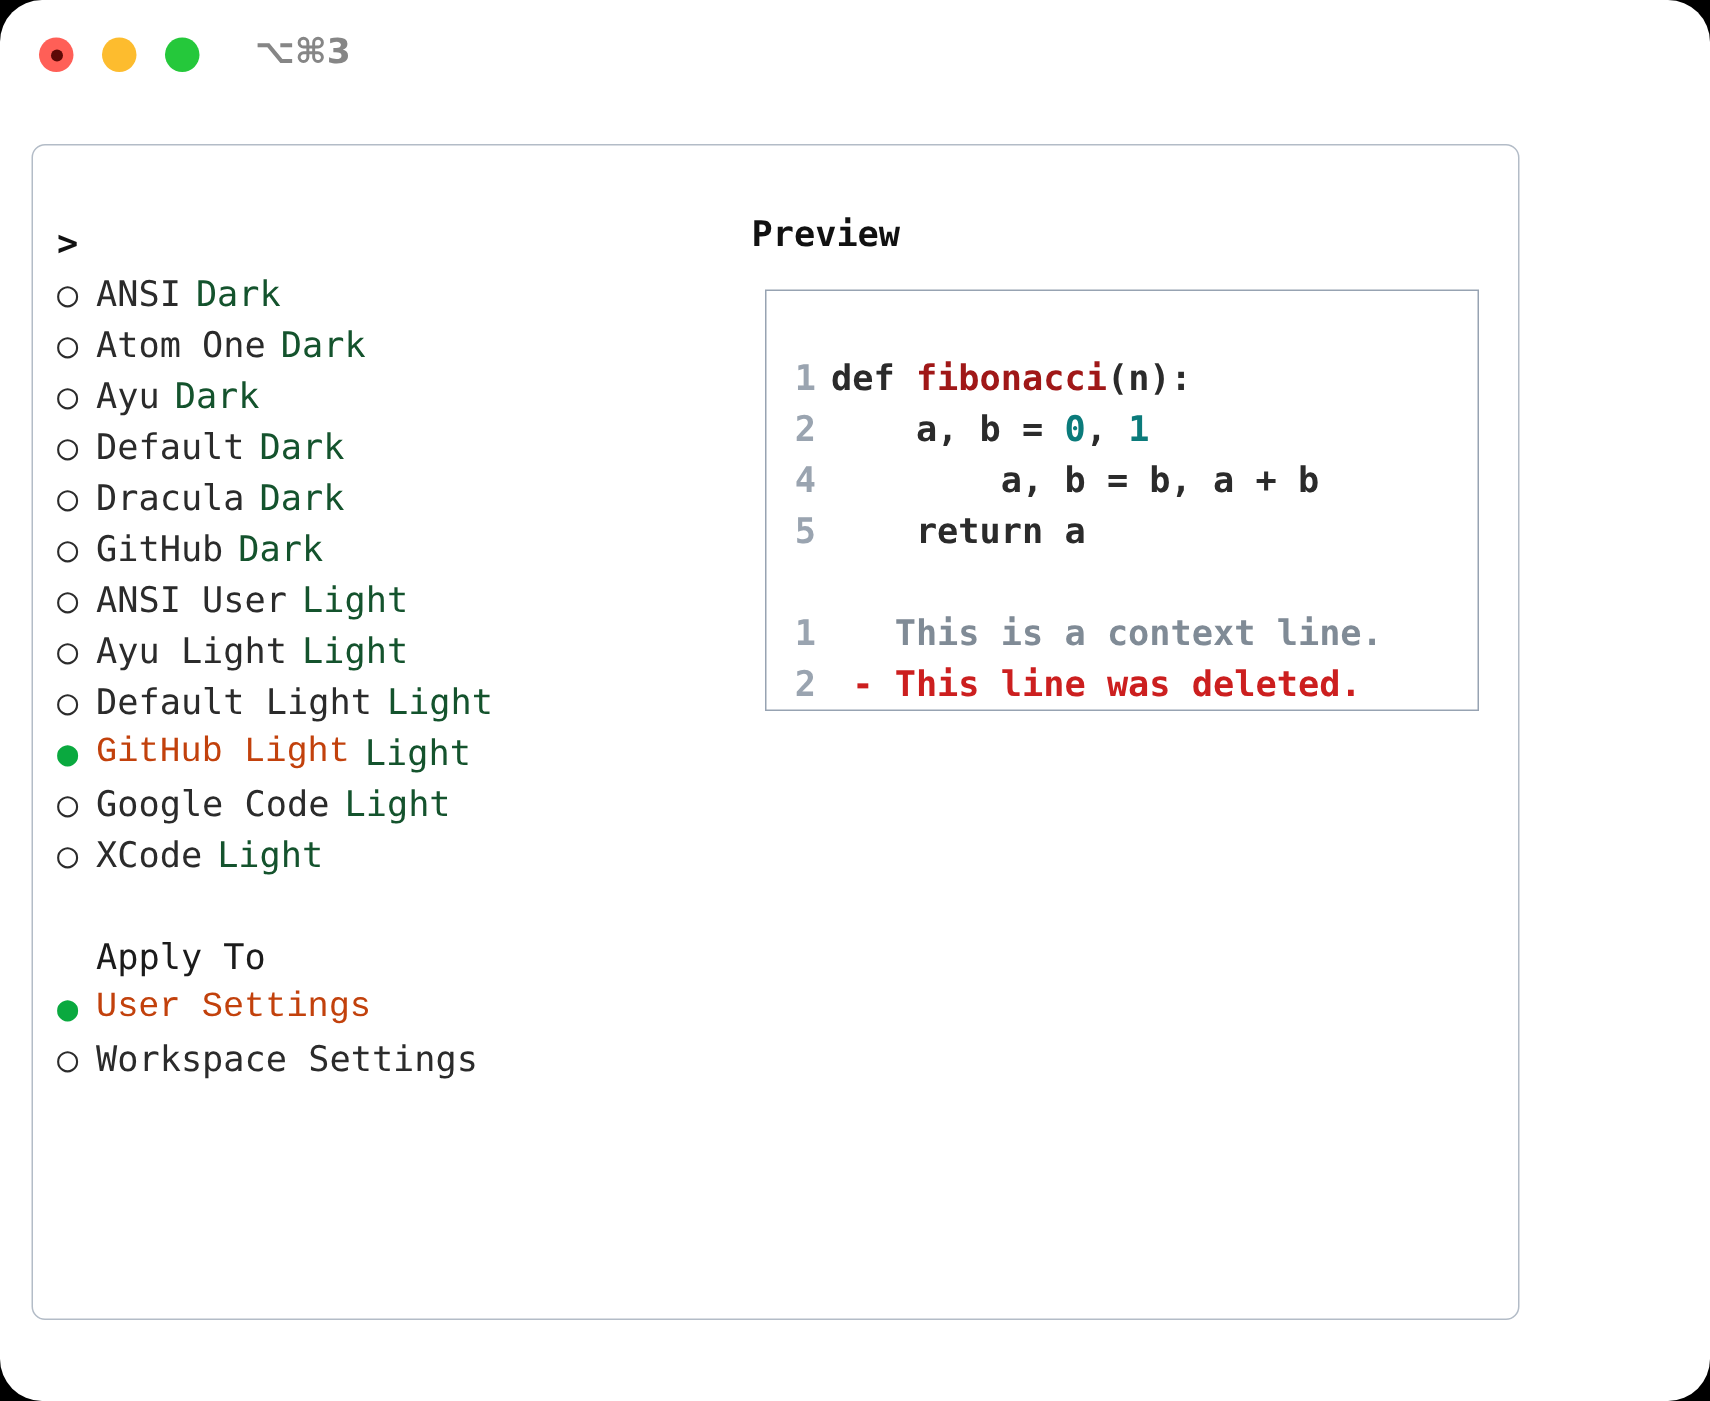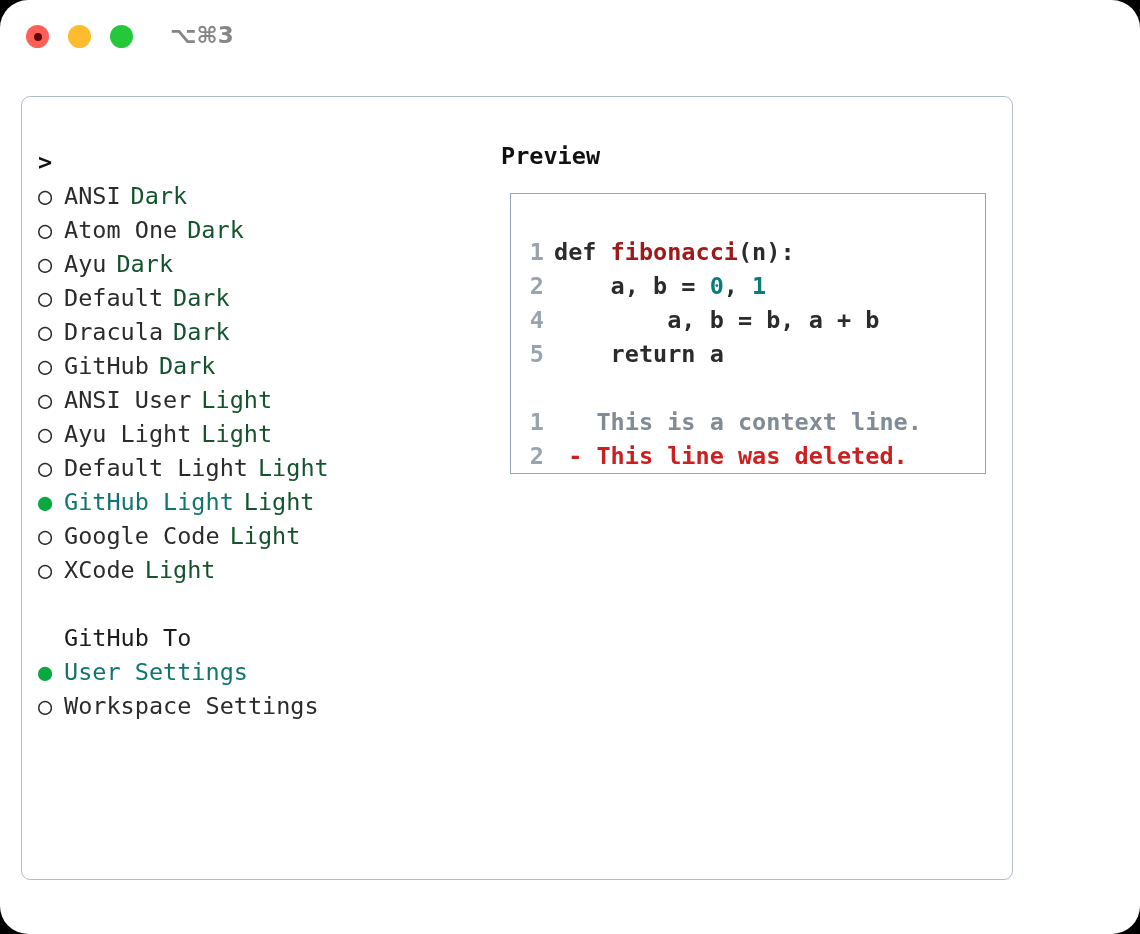--- a/index.html
+++ b/index.html
@@ -115,21 +115,22 @@
 
   .section-head {
     font-weight: bold;
     color: #111111;
     font-size: 23.5px;
   }
   .label {
     color: #2b2b2b;
   }
   .label.sel {
-    color: #0f766e;
+    color: #c2410c;
+    font-family: Liberation Mono, monospace;
   }
   .suffix {
     color: #14532d;
     margin-left: 10px;
   }
   .group-head {
     color: #1b1b1b;
   }
 
   .spacer { height: 34px; }
@@ -284,21 +285,21 @@
               <span class="bullet">○</span>
               <span class="label">XCode</span>
               <span class="suffix">Light</span>
             </div>
           </div>
 
         <div class="spacer"></div>
 
         <div class="row">
           <span class="bullet blank">○</span>
-          <span class="group-head">GitHub To</span>
+          <span class="group-head">Apply To</span>
         </div>
 
         <div id="apply-list">
             <div class="row">
               <span class="bullet sel">●</span>
               <span class="label sel">User Settings</span>
             </div>
             <div class="row">
               <span class="bullet">○</span>
               <span class="label">Workspace Settings</span>

